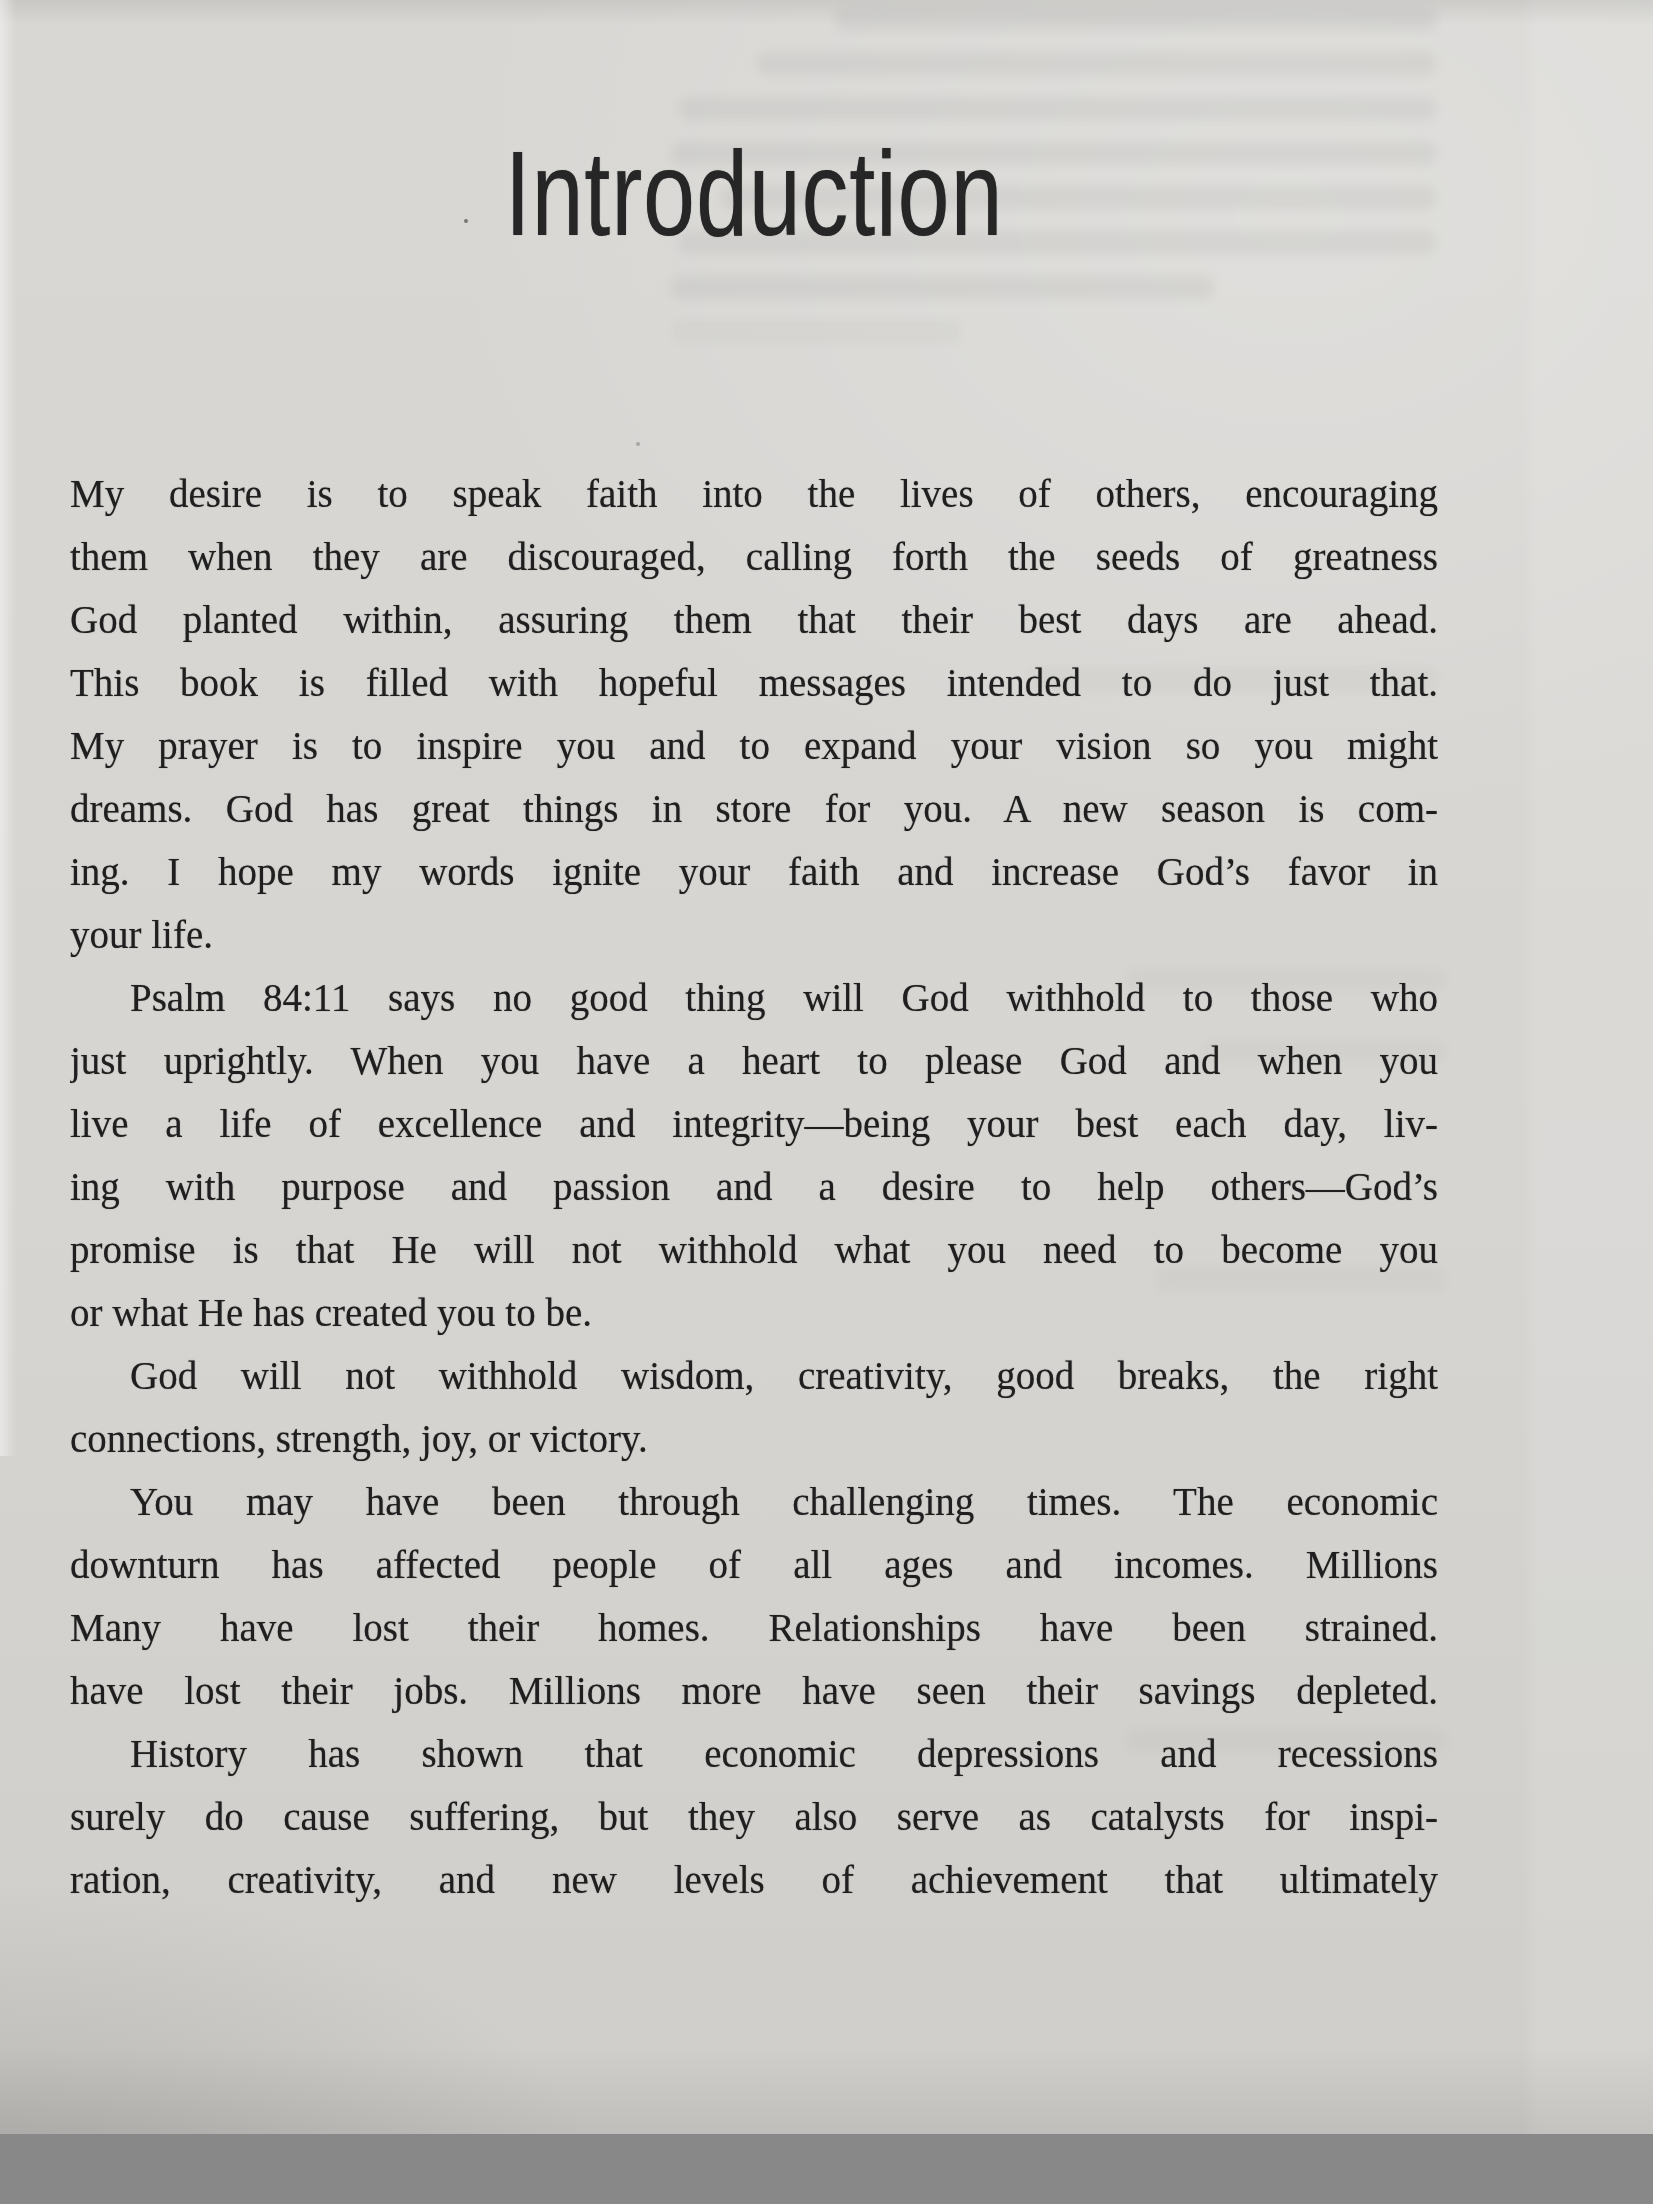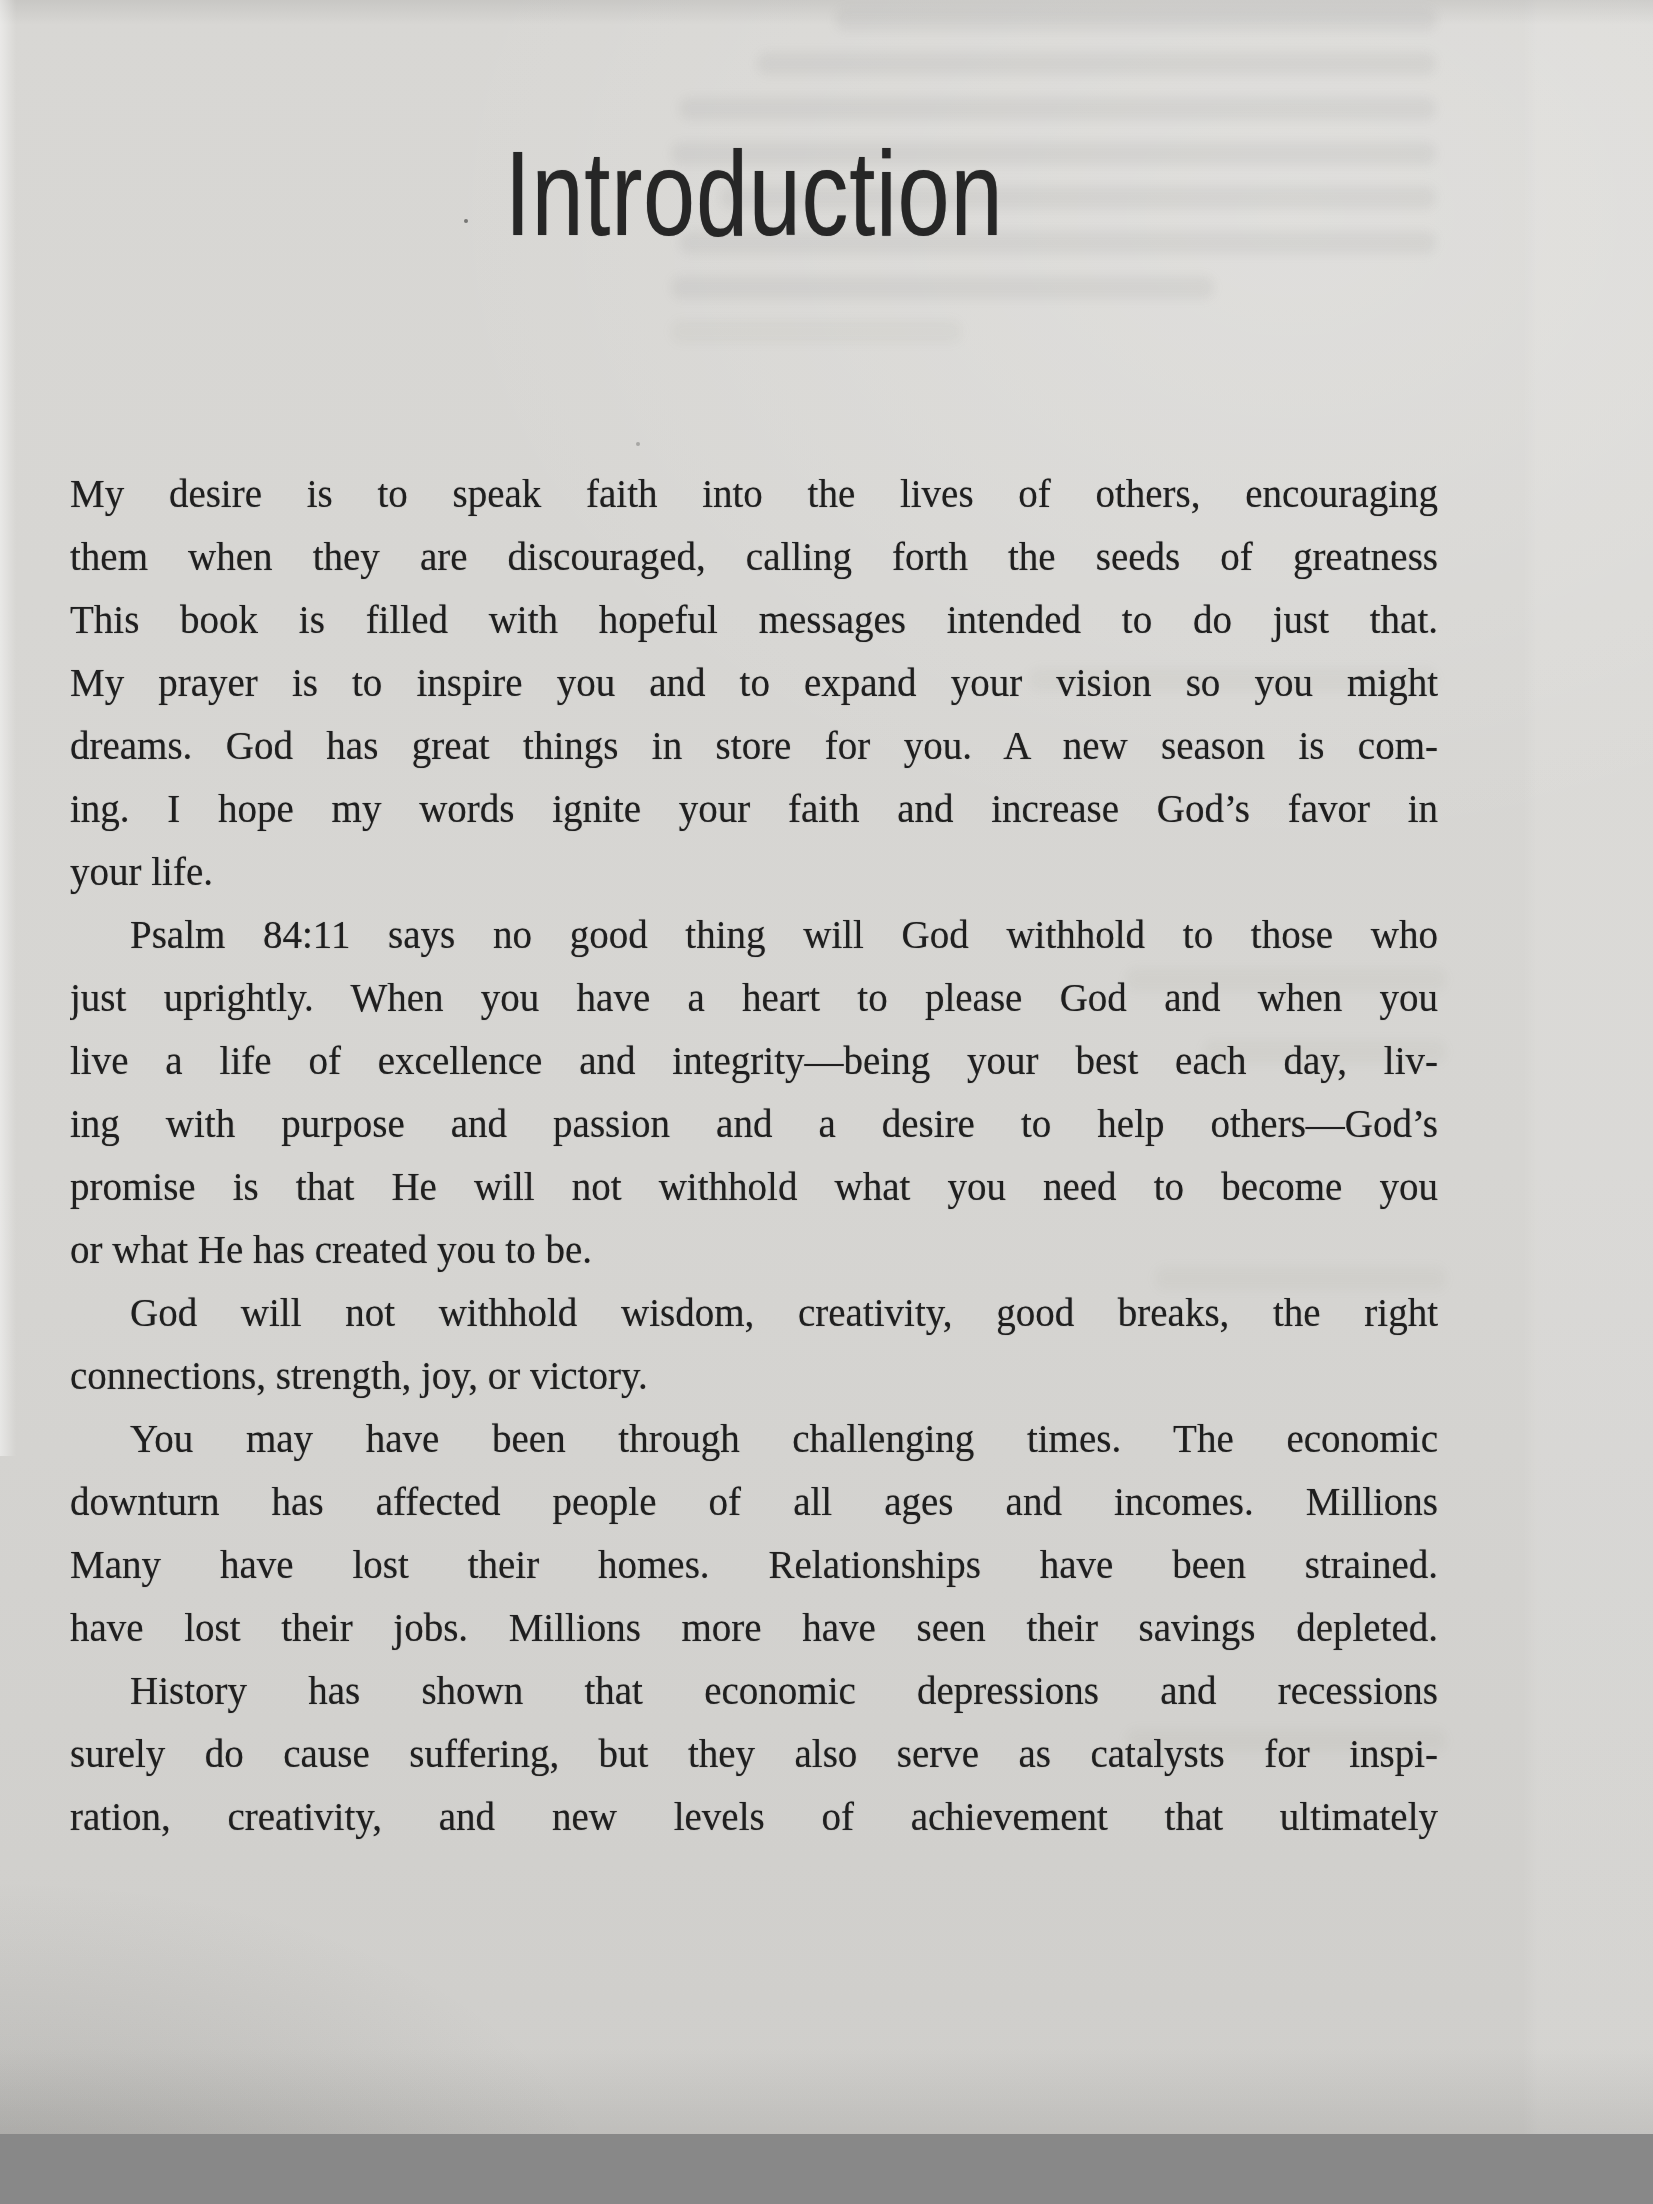--- a/index.html
+++ b/index.html
@@ -133,20 +133,21 @@
 
   <div class="speck" style="left:464px; top:219px;"></div>
   <div class="speck" style="left:636px; top:442px; opacity:0.5;"></div>
 
   <h1 class="title">Introduction</h1>
 
   <div class="body-text">
       <div class="paragraph">
         <div class="line">My desire is to speak faith into the lives of others, encouraging</div>
         <div class="line">them when they are discouraged, calling forth the seeds of greatness</div>
+        <div class="line">God planted within, assuring them that their best days are ahead.</div>
         <div class="line">This book is filled with hopeful messages intended to do just that.</div>
         <div class="line">My prayer is to inspire you and to expand your vision so you might</div>
         <div class="line">dreams. God has great things in store for you. A new season is com-</div>
         <div class="line">ing. I hope my words ignite your faith and increase God’s favor in</div>
         <div class="line lastline">your life.</div>
       </div>
       <div class="paragraph">
         <div class="line indent">Psalm 84:11 says no good thing will God withhold to those who</div>
         <div class="line">just uprightly. When you have a heart to please God and when you</div>
         <div class="line">live a life of excellence and integrity—being your best each day, liv-</div>

